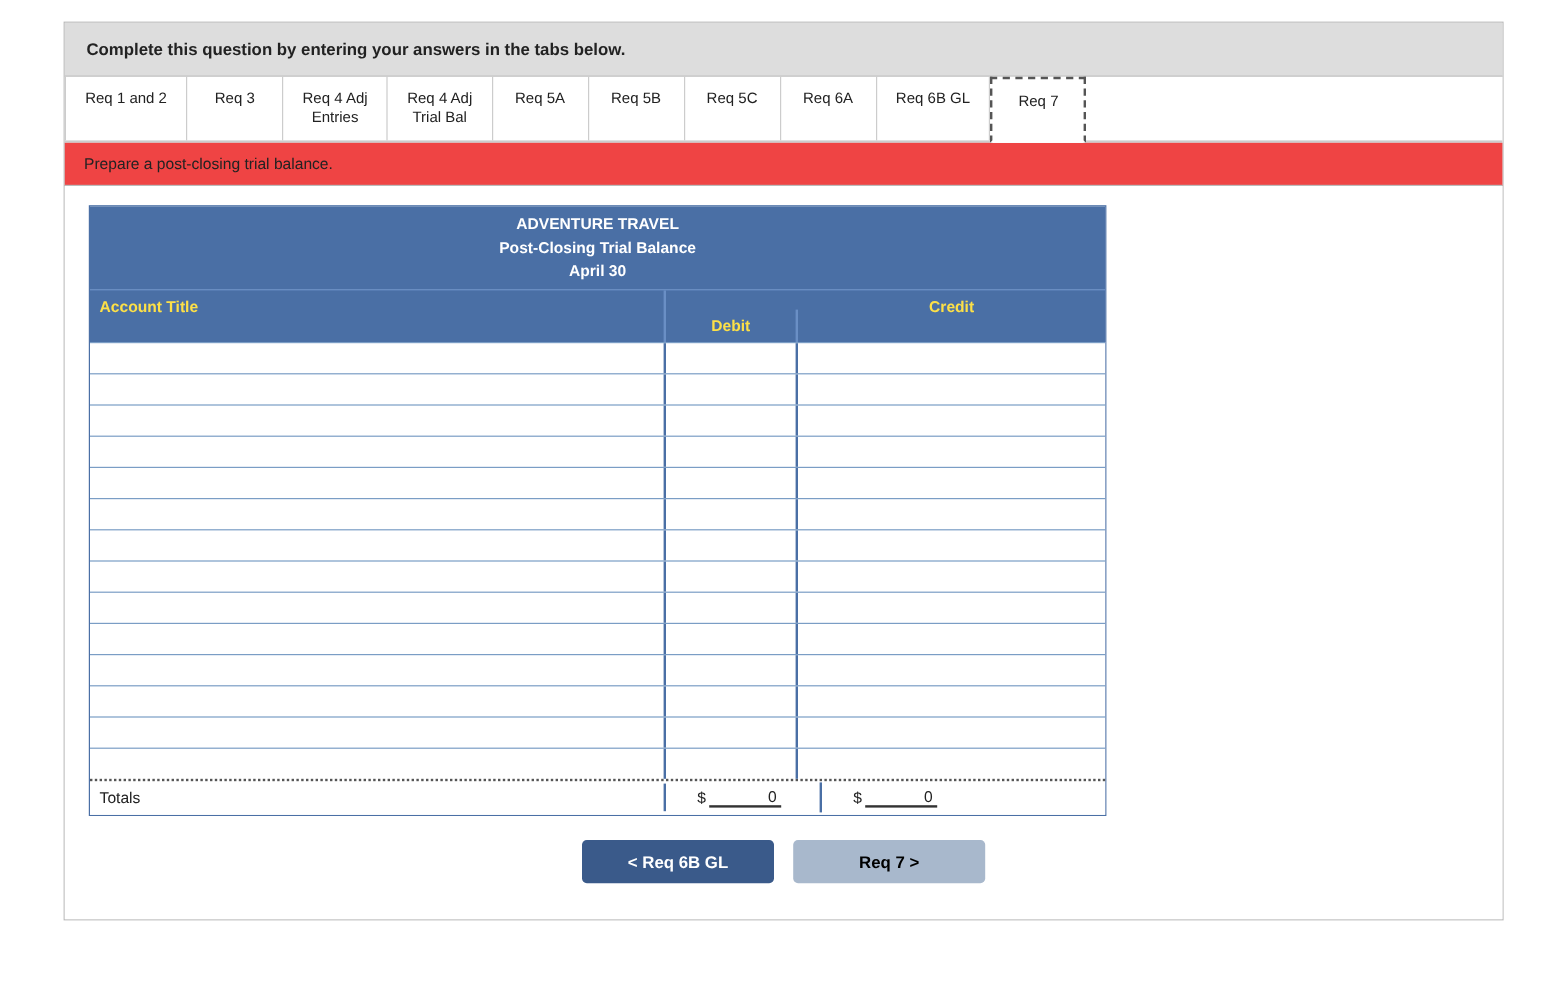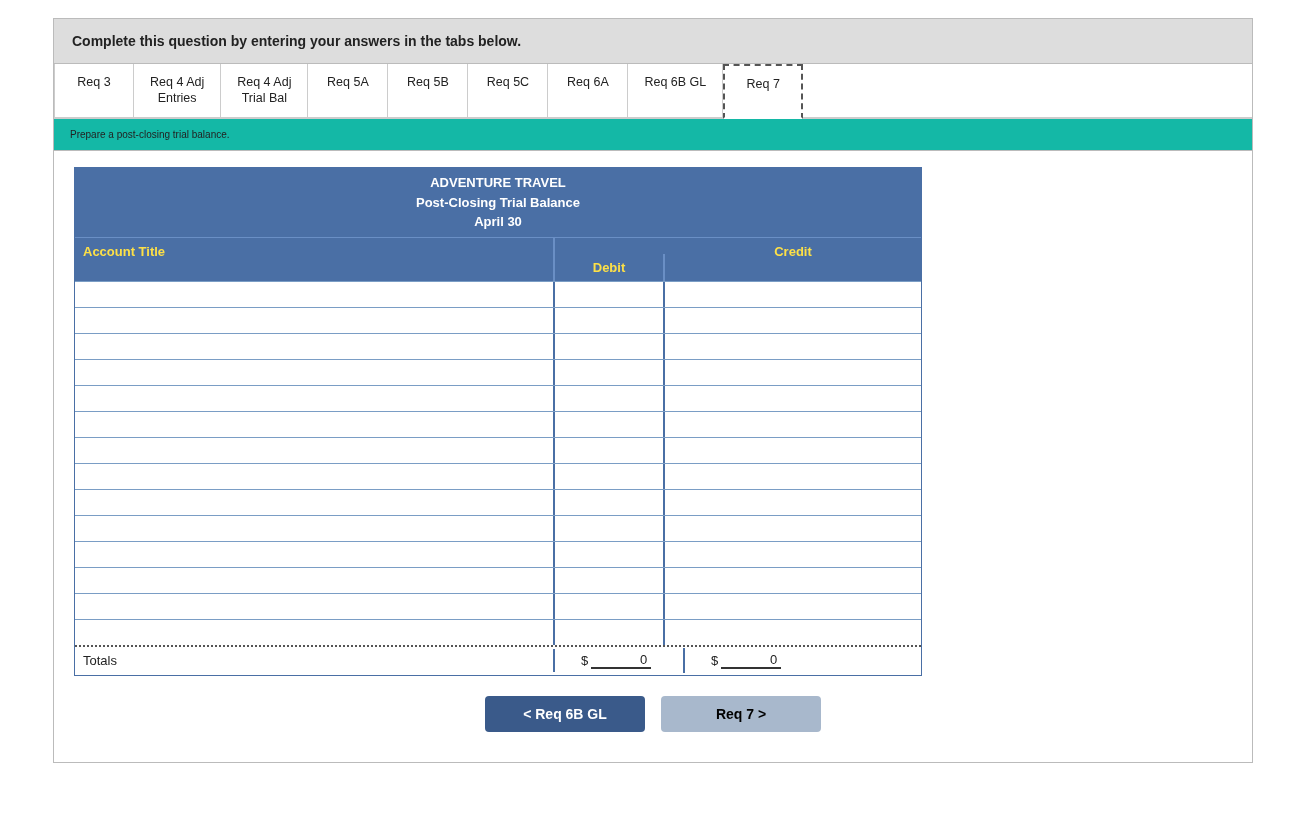--- a/index.html
+++ b/index.html
@@ -41,23 +41,23 @@
       border-left: 1px solid #ccc;
     }
     .tab.active {
       border: 2px dashed #555;
       border-bottom: 2px solid #fff;
       margin-bottom: -2px;
       background: #fff;
       font-weight: normal;
     }
     .subtitle-bar {
-      background: #14b8a6;
+      background: #ef4444;
       padding: 10px 16px;
-      font-size: 10px;
+      font-size: 13px;
       border-bottom: 1px solid #bbb;
     }
     .main-content {
       padding: 16px 20px 30px 20px;
       background: #fff;
     }
     .trial-balance-table-wrapper {
       width: 848px;
       border: 1px solid #4a6fa5;
     }
@@ -202,20 +202,21 @@
 </head>
 <body>
 
 <div class="outer-container">
 
   <div class="instruction-bar">
     <span>Complete this question by entering your answers in the tabs below.</span>
   </div>
 
   <div class="tabs-row">
+    <div class="tab">Req 1 and 2</div>
     <div class="tab">Req 3</div>
     <div class="tab" style="white-space: pre-line;">Req 4 Adj
 Entries</div>
     <div class="tab" style="white-space: pre-line;">Req 4 Adj
 Trial Bal</div>
     <div class="tab">Req 5A</div>
     <div class="tab">Req 5B</div>
     <div class="tab">Req 5C</div>
     <div class="tab">Req 6A</div>
     <div class="tab">Req 6B GL</div>

